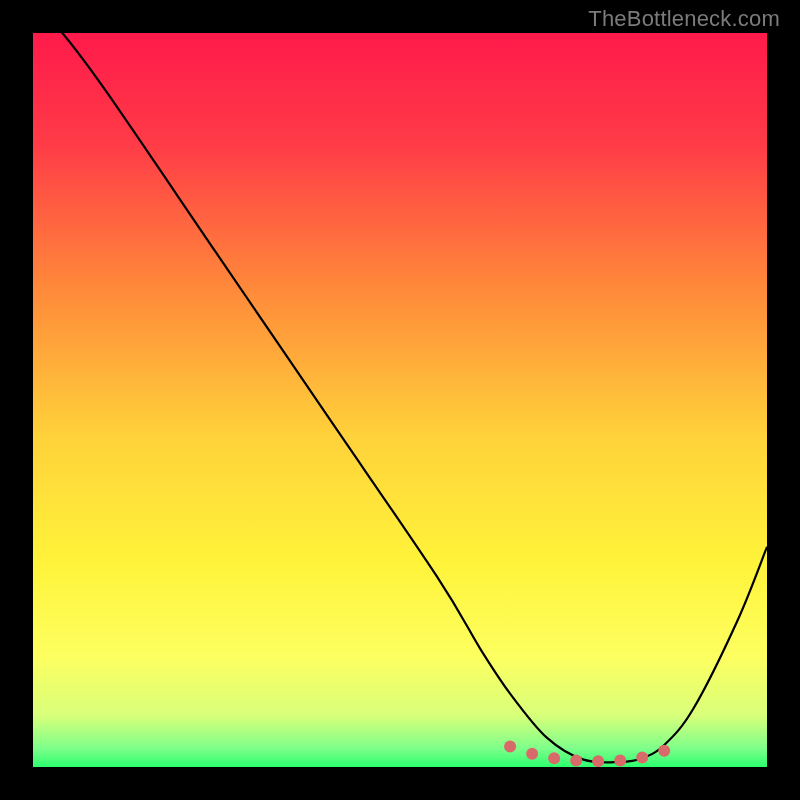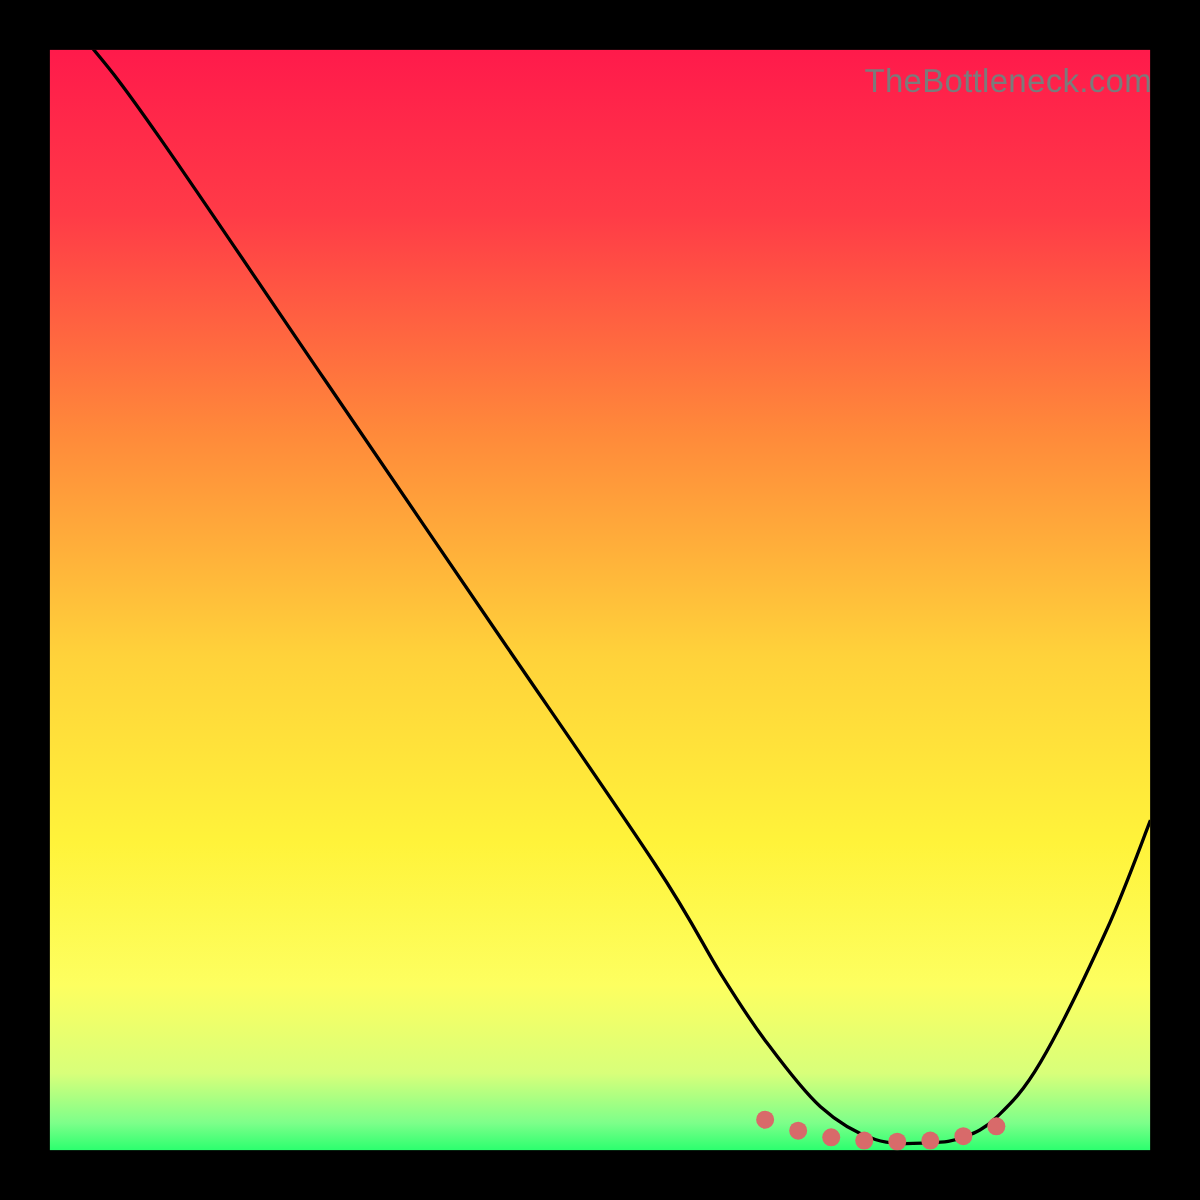--- a/index.html
+++ b/index.html
@@ -29,28 +29,27 @@
   .gradient {
     position: absolute;
     left: 0;
     top: 0;
     width: 100%;
     height: 100%;
   }
   .watermark {
     position: absolute;
     top: 6px;
-    right: 32px;
+    right: 20px;
     font-family: Arial, Helvetica, sans-serif;
     font-size: 22px;
     color: #7b7b7b;
     font-weight: 500;
     letter-spacing: 0.2px;
     user-select: none;
-    margin-top: 35px;
   }
   svg {
     position: absolute;
     left: 0;
     top: 0;
   }
 </style>
 </head>
 <body>
 

